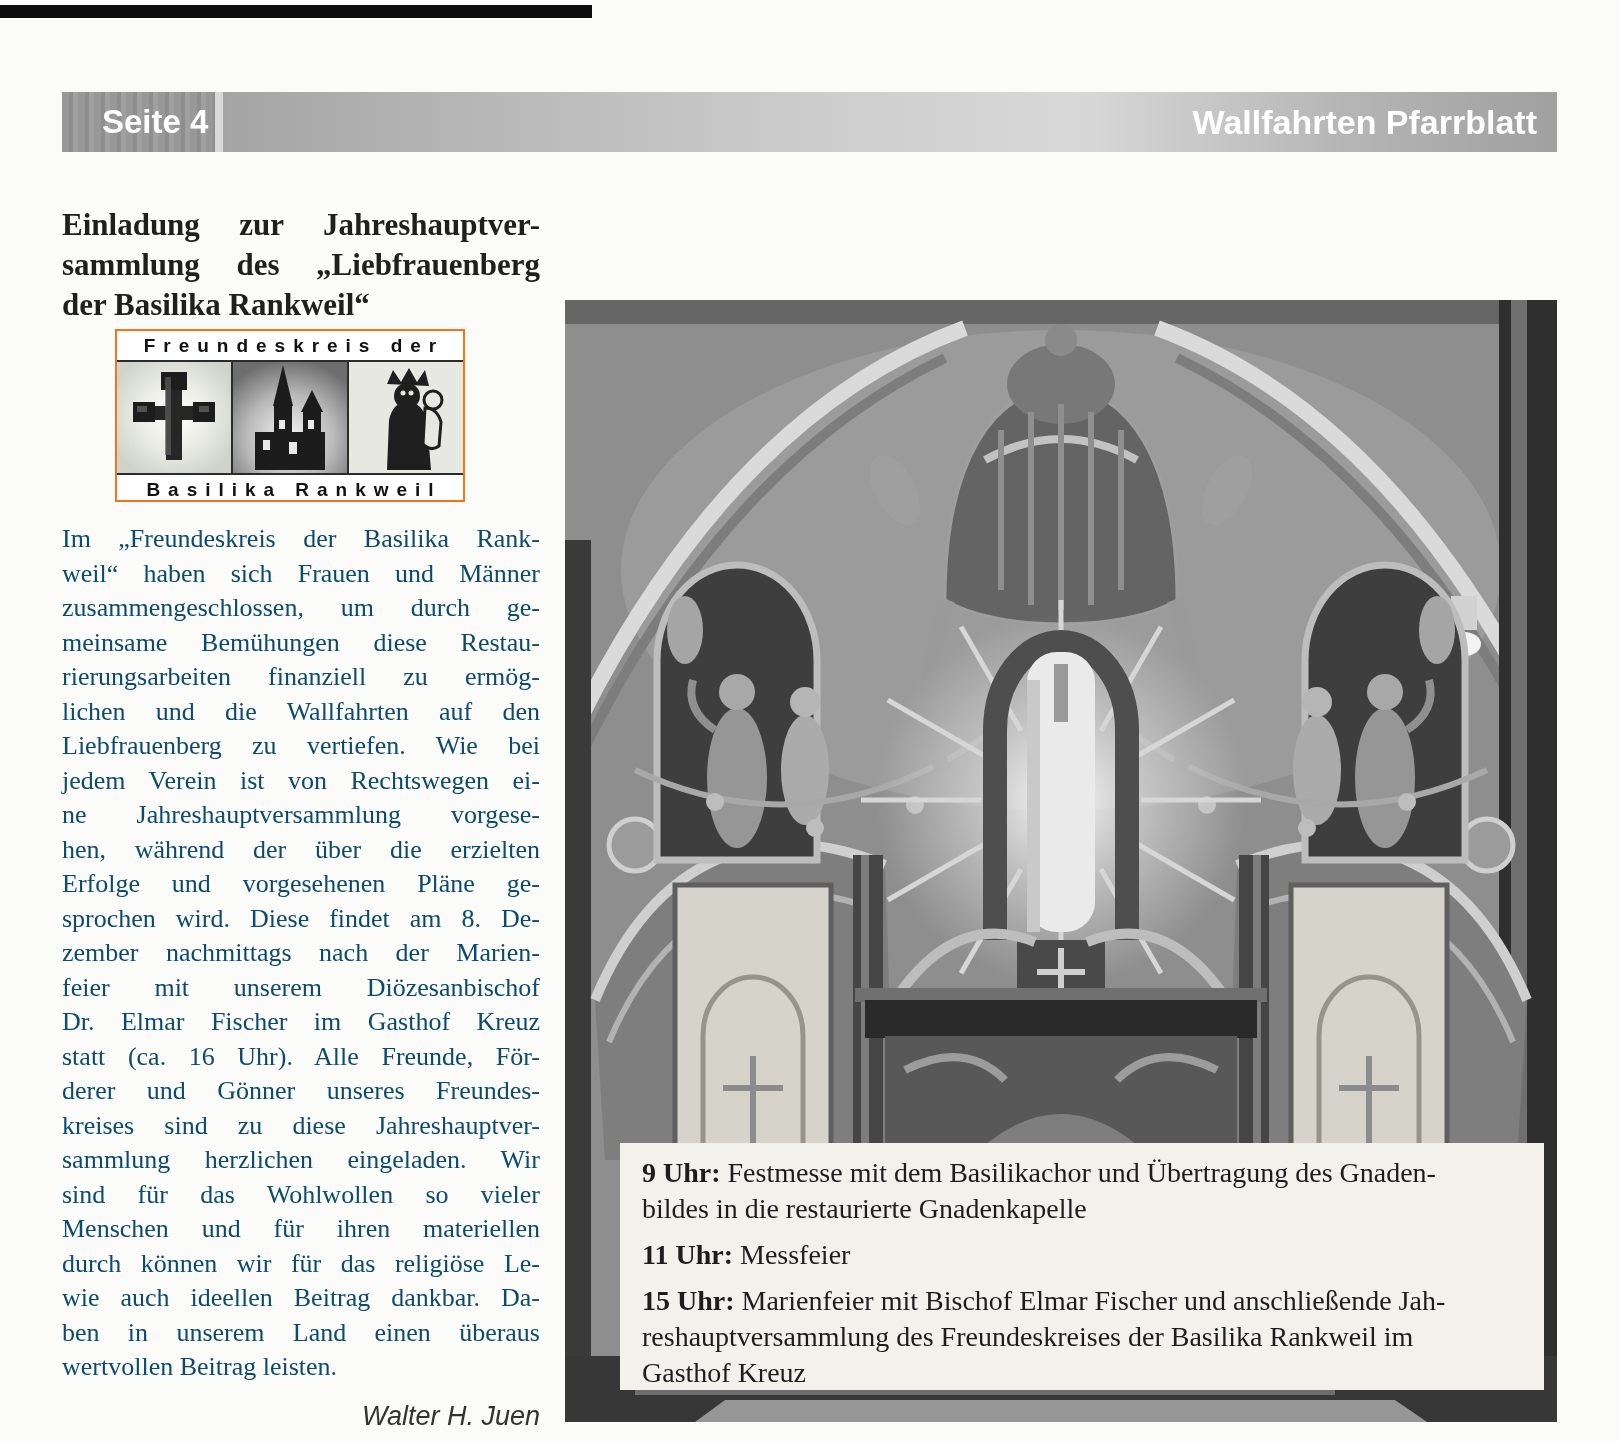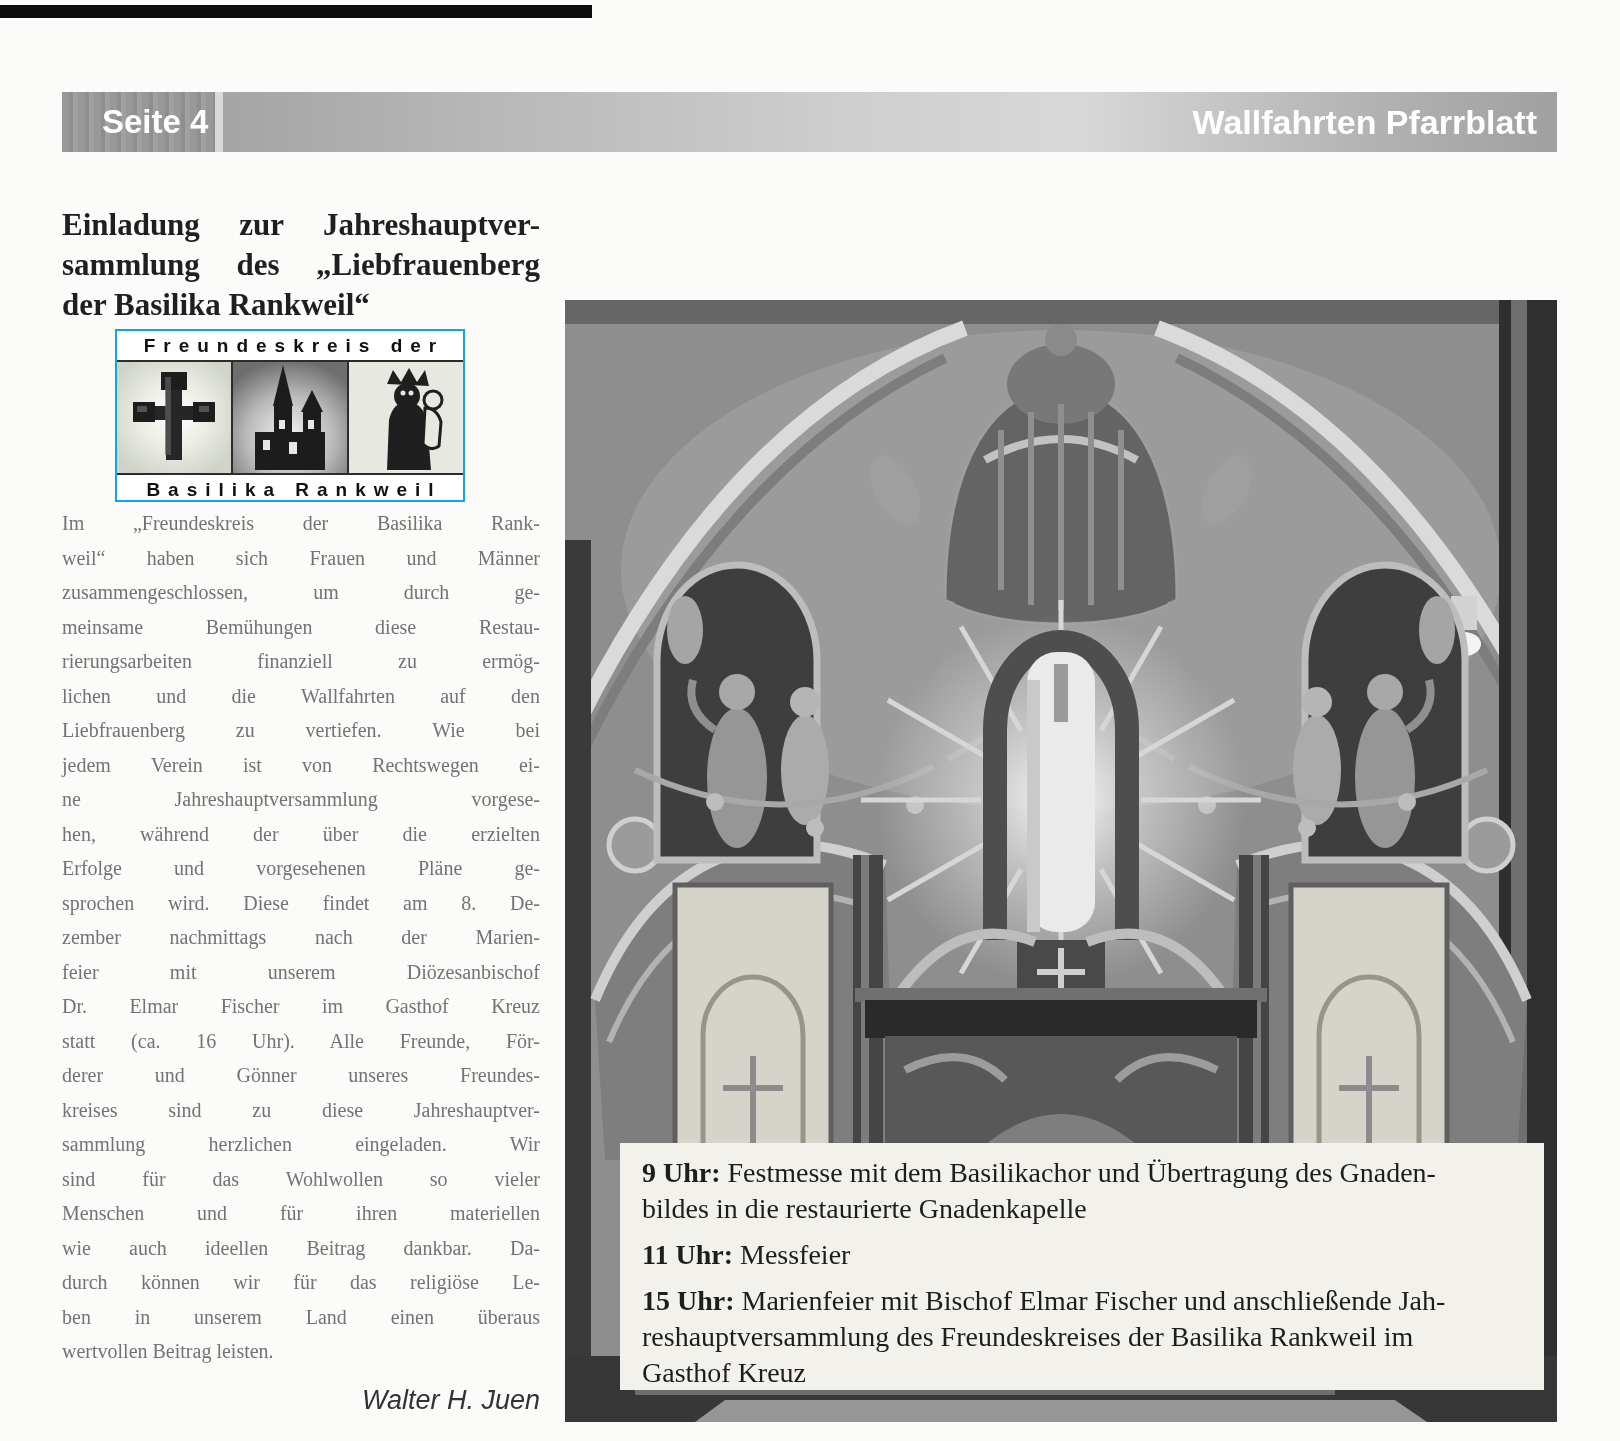--- a/index.html
+++ b/index.html
@@ -17,31 +17,31 @@
   .band-divider{position:absolute;left:153px;top:0;width:8px;height:60px;background:#d9d9d9;}
   .band-right{position:absolute;right:0;top:0;height:60px;line-height:60px;padding-right:20px;
         color:#fff;font-family:"Liberation Sans",sans-serif;font-weight:bold;font-size:34px;text-align:right;}
 
   
   .article{position:absolute;left:62px;top:205px;width:478px;}
   .headline{margin:0;font-size:31px;line-height:40px;font-weight:bold;color:#1f1f1f;}
   .h-line{text-align:justify;text-align-last:justify;}
   .h-line:last-child{text-align-last:left;}
 
-  .logo{margin:4px 0 0 53px;width:350px;height:173px;border:2px solid #0ea5e9;box-sizing:border-box;
+  .logo{margin:4px 0 0 53px;width:350px;height:173px;border:2px solid #f97316;box-sizing:border-box;
         background:#fff;font-family:"Liberation Sans",sans-serif;}
   .logo-top,.logo-bottom{height:29px;line-height:29px;text-align:center;font-weight:bold;font-size:19px;
         letter-spacing:.42em;text-indent:.42em;color:#111;border-bottom:2px solid #2c2c2c;white-space:nowrap;overflow:hidden;}
   .logo-bottom{border-bottom:none;border-top:2px solid #2c2c2c;}
   .logo-panels{display:flex;height:111px;}
   .logo-panel{flex:1 1 0;border-right:2px solid #2c2c2c;position:relative;overflow:hidden;}
   .logo-panel:last-child{border-right:none;}
   .logo-panel svg{display:block;width:100%;height:100%;}
 
-  .body-text{margin-top:4px;font-size:20px;line-height:34.5px;color:#737373;}
+  .body-text{margin-top:20px;font-size:26px;line-height:34.5px;color:#0c4a6e;}
   .b-line{text-align:justify;text-align-last:justify;}
   .b-line:last-child{text-align-last:left;}
   .signature{margin-top:16px;text-align:right;font-family:"Liberation Sans",sans-serif;
         font-style:italic;font-size:27px;color:#333;}
 
   
   .photo{position:absolute;left:565px;top:300px;width:992px;height:1122px;margin:0;background:#8e8e8e;overflow:hidden;}
   .photo svg{display:block;}
 
   
@@ -150,22 +150,22 @@
         <div class="b-line">sprochen wird. Diese findet am 8. De-</div>
         <div class="b-line">zember nachmittags nach der Marien-</div>
         <div class="b-line">feier mit unserem Diözesanbischof</div>
         <div class="b-line">Dr. Elmar Fischer im Gasthof Kreuz</div>
         <div class="b-line">statt (ca. 16 Uhr). Alle Freunde, För-</div>
         <div class="b-line">derer und Gönner unseres Freundes-</div>
         <div class="b-line">kreises sind zu diese Jahreshauptver-</div>
         <div class="b-line">sammlung herzlichen eingeladen. Wir</div>
         <div class="b-line">sind für das Wohlwollen so vieler</div>
         <div class="b-line">Menschen und für ihren materiellen</div>
+        <div class="b-line">durch können wir für das religiöse Le-</div>
         <div class="b-line">wie auch ideellen Beitrag dankbar. Da-</div>
-        <div class="b-line">durch können wir für das religiöse Le-</div>
         <div class="b-line">ben in unserem Land einen überaus</div>
         <div class="b-line">wertvollen Beitrag leisten.</div>
       </div>
 
     <div class="signature">Walter H. Juen</div>
   </section>
 
   <figure class="photo">
     <svg viewBox="0 0 992 1122" width="992" height="1122">
       <defs>

